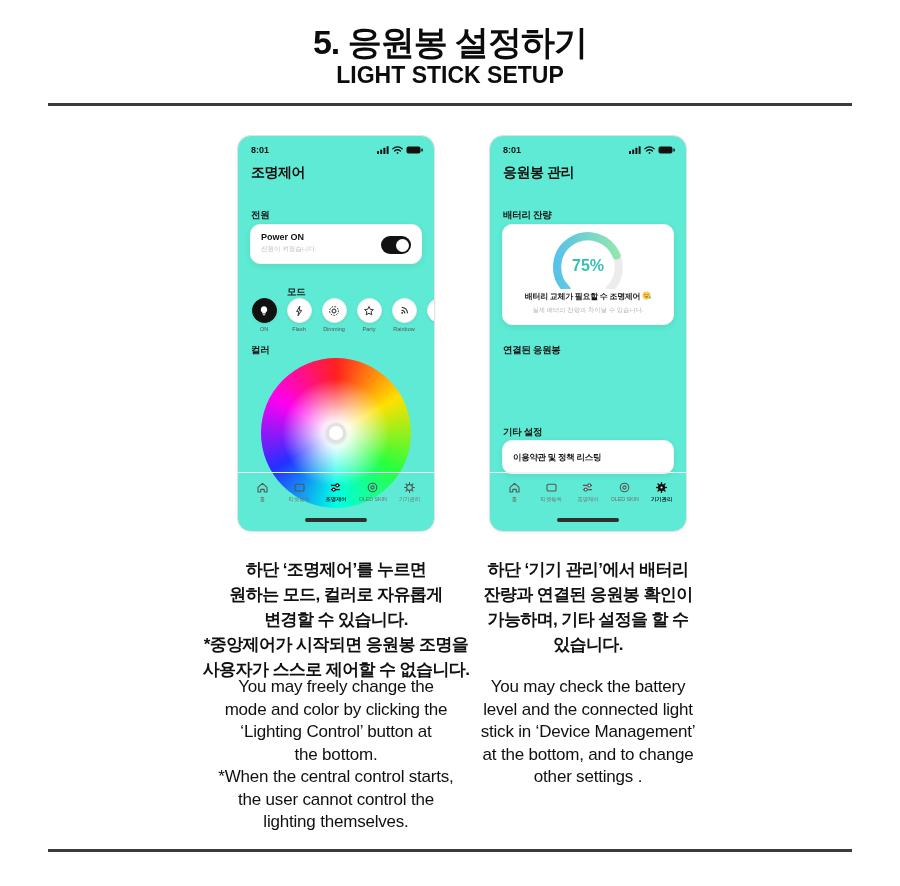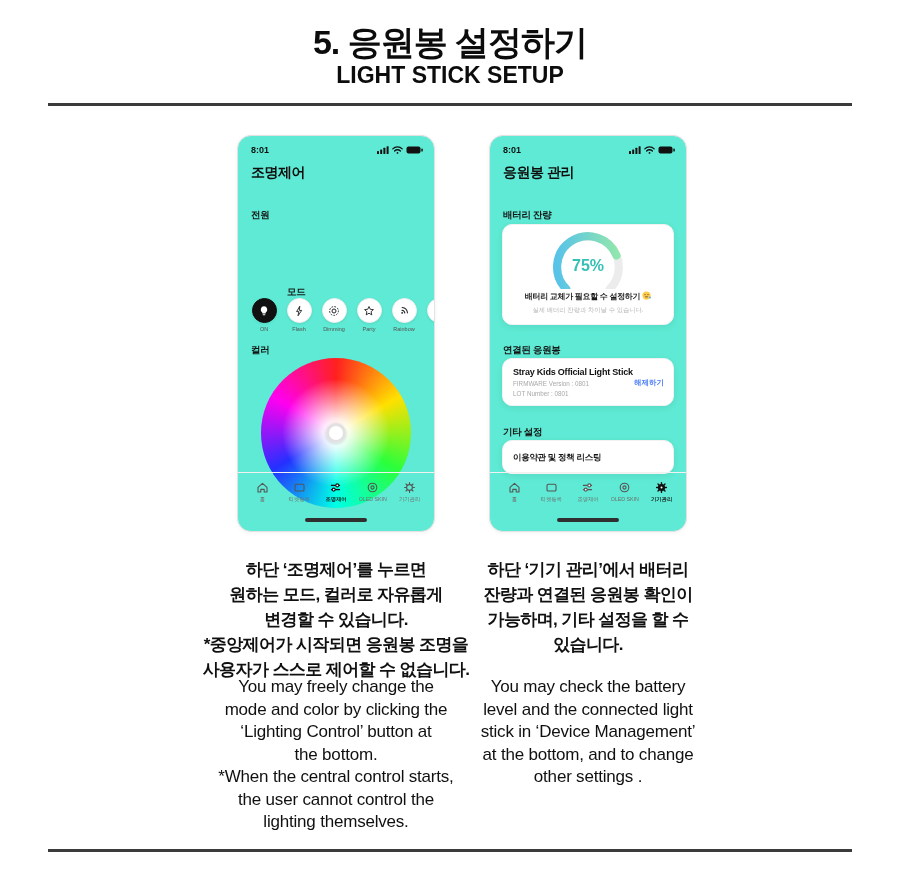--- a/index.html
+++ b/index.html
@@ -131,20 +131,27 @@
         <svg width="17" height="8" viewBox="0 0 17 8">
           <rect x="0.5" y="0.5" width="14" height="7" rx="2" fill="#111"></rect>
           <rect x="15.3" y="2.4" width="1.5" height="3.2" rx="0.7" fill="#111"></rect>
         </svg>
       </span>
     </div>
 
     <div class="app-title">조명제어</div>
 
     <div class="sec-label" style="top:73px;">전원</div>
+    <div class="card power-card">
+      <div class="power-title">Power ON</div>
+      <div class="power-sub">전원이 켜졌습니다.</div>
+      <div class="toggle">
+          <div class="toggle-knob"></div>
+        </div>
+    </div>
 
     <div class="sec-label" style="top:150px;margin-left:36px;">모드</div>
     <div class="mode-row">
       <div class="mode-item">
         <div class="mode-circle on">
           <svg width="12" height="12" viewBox="0 0 12 12">
             <path d="M6 1.3 a3.3 3.3 0 0 1 1.7 6.1 v1.1 h-3.4 v-1.1 a3.3 3.3 0 0 1 1.7-6.1z" fill="#fff"></path>
             <rect x="4.7" y="9.2" width="2.6" height="1.1" rx="0.4" fill="#fff"></rect>
           </svg>
         </div>
@@ -275,38 +282,32 @@
               <stop class="grad-stop1" offset="0"></stop>
                 <stop class="grad-stop2" offset="1"></stop>
             </linearGradient>
           </defs>
           <path d="M26 64 A34 34 0 1 1 74 64" fill="none" stroke="var(--gauge-track)" stroke-width="9" stroke-linecap="round"></path>
           <path d="M26 64 A34 34 0 1 1 81.4 27" fill="none" stroke="url(#gaugeGrad)" stroke-width="9" stroke-linecap="round"></path>
         </svg>
         <div class="gauge-percent">75%</div>
       </div>
       <div class="battery-msg">
-        <span>배터리 교체가 필요할 수 설정하기</span><span class="emoji"><svg width="9" height="9" viewBox="0 0 12 12">
+        <span>배터리 교체가 필요할 수 조명제어</span><span class="emoji"><svg width="9" height="9" viewBox="0 0 12 12">
               <circle cx="6" cy="6" r="5.5" fill="#FFCB4C"></circle>
               <circle cx="4" cy="4.8" r="0.8" fill="#65471B"></circle>
               <circle cx="8" cy="4.8" r="0.8" fill="#65471B"></circle>
               <path d="M3.6 7.2 a2.6 2.2 0 0 0 4.8 0 z" fill="#65471B"></path>
               <circle cx="10.6" cy="8.6" r="1.4" fill="#5DADEC"></circle>
             </svg></span>
       </div>
       <div class="battery-note">실제 배터리 잔량과 차이날 수 있습니다.</div>
     </div>
 
     <div class="sec-label" style="top:208px;">연결된 응원봉</div>
-    <div class="card device-card">
-      <div class="device-name">Stray Kids Official Light Stick</div>
-      <div class="device-line">FIRMWARE Version : 0801</div>
-      <div class="device-line">LOT Number : 0801</div>
-      <span class="disconnect">해제하기</span>
-    </div>
 
     <div class="sec-label" style="top:290px;">기타 설정</div>
     <div class="card other-card">
       <div class="other-text">이용약관 및 정책 리스팅</div>
     </div>
 
     <div class="nav-bar">
       <div class="nav-item">
         <svg width="13" height="13" viewBox="0 0 13 13" fill="none" stroke="#555" stroke-width="1.1" stroke-linejoin="round">
           <path d="M2 6.4 L6.5 2.4 L11 6.4 V11 H8.2 V8.4 H4.8 V11 H2 Z"></path>

